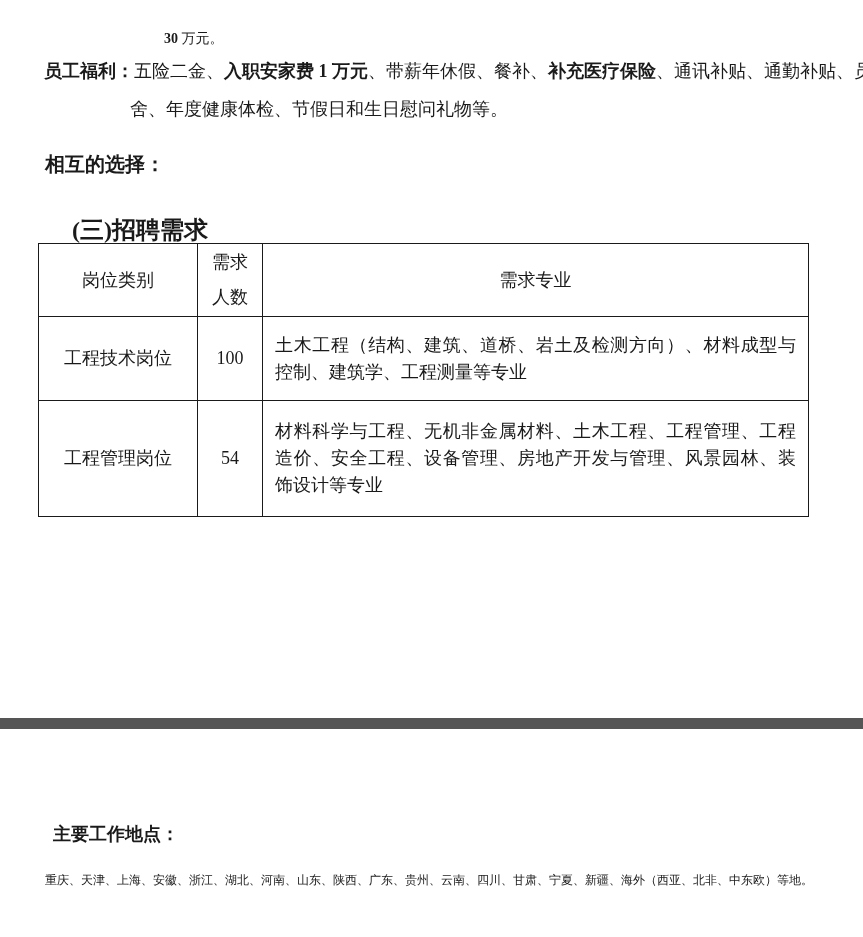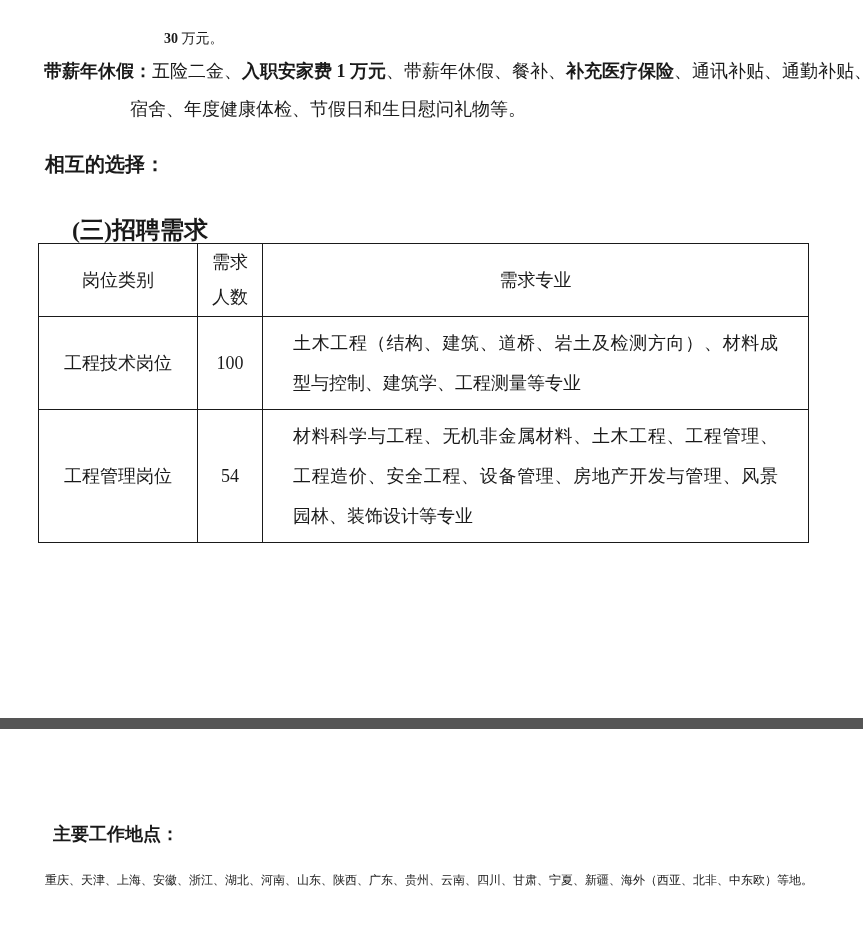--- a/index.html
+++ b/index.html
@@ -66,22 +66,22 @@
     font-weight: normal;
     vertical-align: middle;
   }
   tr.r-head { height: 50px; }
   tr.r-1 { height: 84px; }
   tr.r-2 { height: 116px; }
   th.hc, td.cc { text-align: center; line-height: 25px; }
   .wrap2 { display: inline-block; width: 2.25em; line-height: 35px; word-break: break-all; }
   td.majors {
     text-align: justify;
-    padding: 6px 30px;
-    line-height: 40px;
+    padding: 6px 12px;
+    line-height: 27px;
   }
 
   .divider {
     position: absolute;
     left: 0;
     top: 718px;
     width: 863px;
     height: 11px;
     background: #555555;
   }
@@ -105,21 +105,21 @@
     text-align: justify;
   }
 </style>
 </head>
 <body>
 
 <div class="page">
 
   <p class="salary"><span class="bold">30</span><span> 万元。</span></p>
 
-  <p class="benefits"><span class="bold">带薪年休假：</span><span>五险二金、</span><span class="bold">入职安家费 1 万元</span><span>、带薪年休假、餐补、</span><span class="bold">补充医疗保险</span><span>、通讯补贴、通勤补贴、员工宿舍、年度健康体检、节假日和生日慰问礼物等。</span></p>
+  <p class="benefits"><span class="bold">员工福利：</span><span>五险二金、</span><span class="bold">入职安家费 1 万元</span><span>、带薪年休假、餐补、</span><span class="bold">补充医疗保险</span><span>、通讯补贴、通勤补贴、员工宿舍、年度健康体检、节假日和生日慰问礼物等。</span></p>
 
   <h2 class="section-heading">相互的选择：</h2>
 
   <h3 class="subsection-heading">(三)招聘需求</h3>
 
   <table class="recruit">
     <colgroup>
       <col style="width:159px">
       <col style="width:65px">
       <col style="width:546px">

